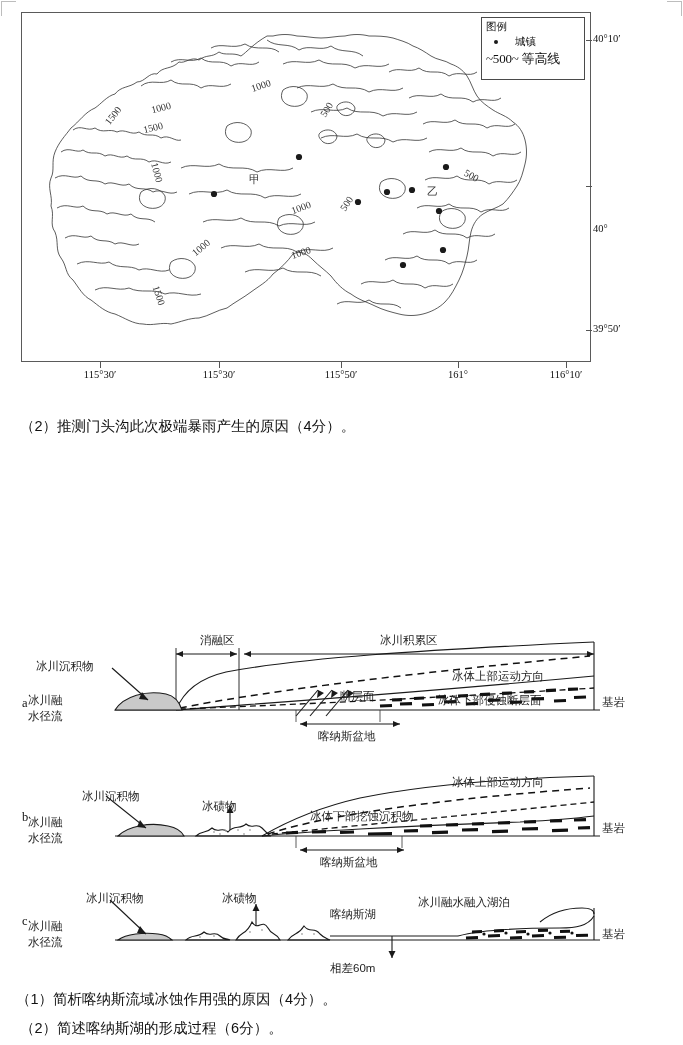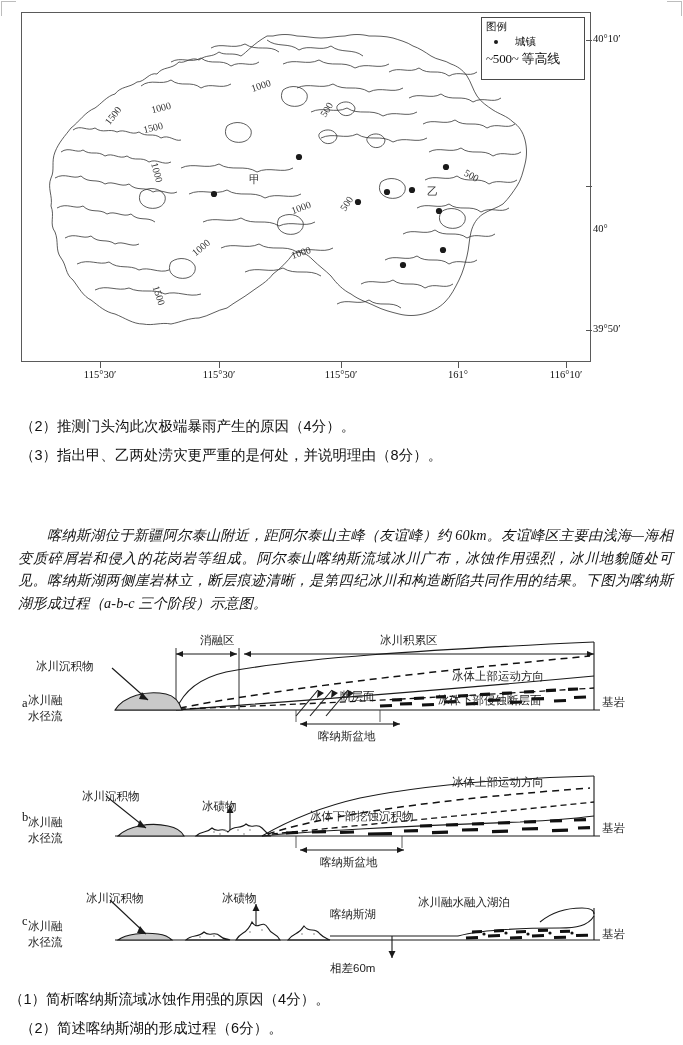--- a/index.html
+++ b/index.html
@@ -204,23 +204,21 @@
   <div class="tickmark" style="left:341px;top:362px;width:1.2px;height:6px;"></div>
   <div class="lon-label" style="left:341px;top:369px;">115°50′</div>
 
   <div class="tickmark" style="left:458px;top:362px;width:1.2px;height:6px;"></div>
   <div class="lon-label" style="left:458px;top:369px;">161°</div>
 
   <div class="tickmark" style="left:566px;top:362px;width:1.2px;height:6px;"></div>
   <div class="lon-label" style="left:566px;top:369px;">116°10′</div>
 
   <div class="q-line" style="left:20px;top:419px;">（2）推测门头沟此次极端暴雨产生的原因（4分）。</div>
-  <div class="q-line" style="left:20px;top:448px;">（3）指出甲、乙两处涝灾更严重的是何处，并说明理由（8分）。</div>
-
-  <div class="passage">　　喀纳斯湖位于新疆阿尔泰山附近，距阿尔泰山主峰（友谊峰）约 60km。友谊峰区主要由浅海—海相变质碎屑岩和侵入的花岗岩等组成。阿尔泰山喀纳斯流域冰川广布，冰蚀作用强烈，冰川地貌随处可见。喀纳斯湖两侧崖岩林立，断层痕迹清晰，是第四纪冰川和构造断陷共同作用的结果。下图为喀纳斯湖形成过程（a-b-c 三个阶段）示意图。</div>
+
 
   <div class="stage" style="top:632px;height:128px;">
     <div class="stage-letter" style="left:22px;top:64px;">a</div>
 
     <svg width="683" height="128" viewBox="0 0 683 128">
 
       <g class="arw">
         <line x1="176" y1="22" x2="237" y2="22"></line>
         <path d="M176,22 l7,-3 v6 z" fill="#1a1a1a" stroke="none"></path>
         <path d="M237,22 l-7,-3 v6 z" fill="#1a1a1a" stroke="none"></path>
@@ -442,16 +440,16 @@
     <div class="dlabel" style="left:86px;top:10px;">冰川沉积物</div>
     <div class="dlabel" style="left:222px;top:10px;">冰碛物</div>
     <div class="dlabel" style="left:330px;top:26px;">喀纳斯湖</div>
     <div class="dlabel" style="left:418px;top:14px;">冰川融水融入湖泊</div>
     <div class="dlabel" style="left:28px;top:38px;">冰川融</div>
     <div class="dlabel" style="left:28px;top:54px;">水径流</div>
     <div class="dlabel" style="left:330px;top:80px;">相差60m</div>
     <div class="dlabel" style="left:602px;top:46px;">基岩</div>
   </div>
 
-  <div class="q-line" style="left:9px;top:992px;text-align:right;">（1）简析喀纳斯流域冰蚀作用强的原因（4分）。</div>
+  <div class="q-line" style="left:16px;top:992px;text-align:right;">（1）简析喀纳斯流域冰蚀作用强的原因（4分）。</div>
   <div class="q-line" style="left:20px;top:1021px;">（2）简述喀纳斯湖的形成过程（6分）。</div>
 
 </div>
 
 </body></html>

